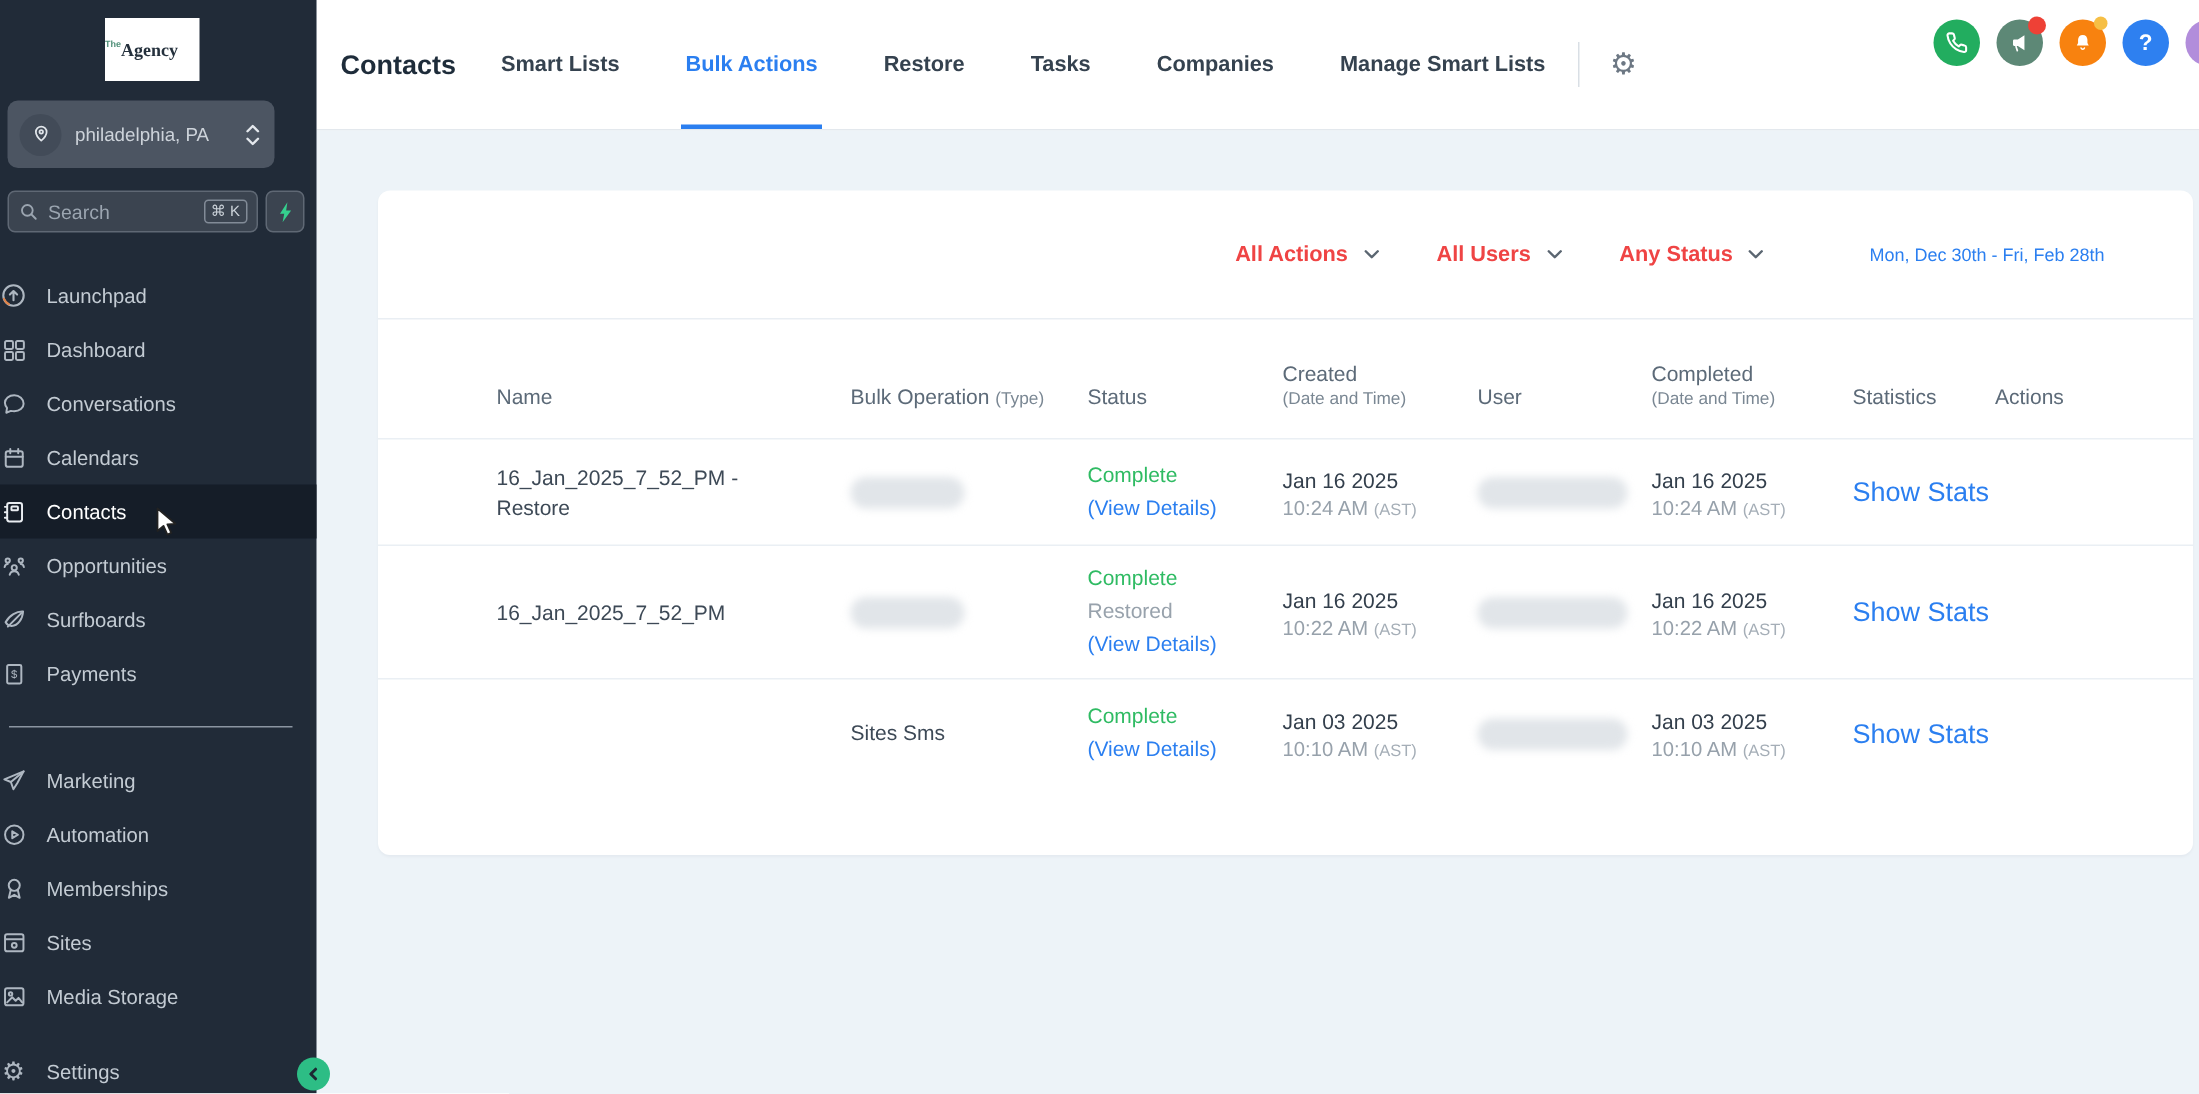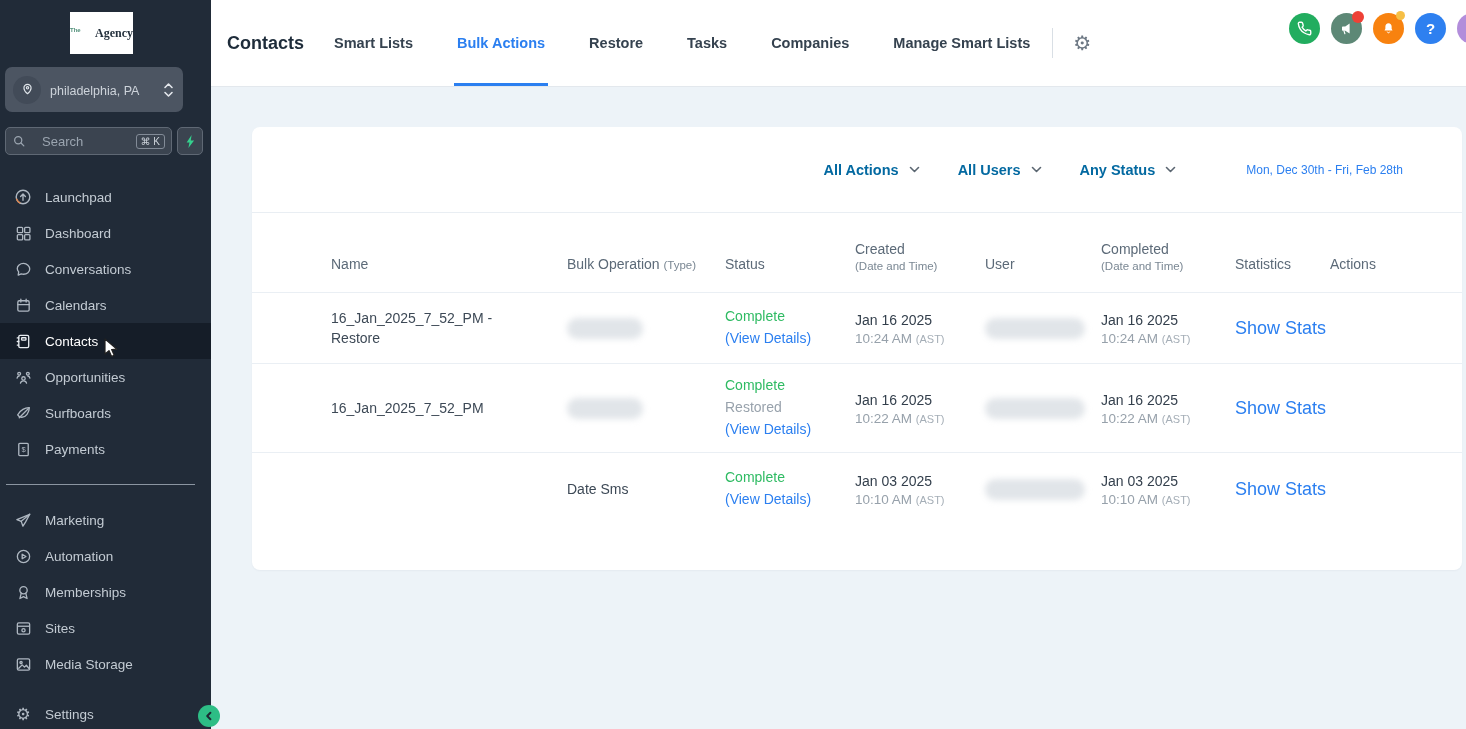--- a/index.html
+++ b/index.html
@@ -1,38 +1,38 @@
 <!DOCTYPE html>
 <html><head>
 <meta charset="utf-8">
 <style>
   * { margin:0; padding:0; box-sizing:border-box; }
   body { font-family:"Liberation Sans", sans-serif; }
   .screen { position:relative; width:1466px; height:729px; background:#edf3f8; overflow:hidden; }
 
   
   .sidebar { position:absolute; left:0; top:0; width:211px; height:729px; background:#212b38; z-index:3; }
-  .logo-box { position:absolute; left:70px; top:12px; width:63px; height:42px; background:#fff; display:flex; align-items:center; justify-content:space-between; }
+  .logo-box { position:absolute; left:70px; top:12px; width:63px; height:42px; background:#fff; display:flex; align-items:center; justify-content:flex-start; }
   .logo-the { color:#4f8f78; font-size:6px; font-weight:bold; align-self:center; margin-top:-6px; }
   .logo-name { font-family:"Liberation Serif", serif; font-weight:bold; font-size:12px; color:#25313d; }
 
   .loc-pill { position:absolute; left:5px; top:67px; width:178px; height:45px; background:#4c5562; border-radius:7px; display:flex; align-items:center; padding:0 9px 0 8px; cursor:pointer; }
   .loc-icon-wrap { width:28px; height:28px; border-radius:50%; background:#424b58; display:flex; align-items:center; justify-content:center; flex:none; }
   .loc-text { margin-left:9px; flex:1; min-width:0; }
   .loc-blob { width:86px; height:11px; border-radius:5px; background:#7b8591; filter:blur(2.5px); margin-bottom:4px; }
   .loc-city { color:#cdd3da; font-size:12.5px; }
   .loc-chevrons { color:#e3e7ec; flex:none; display:flex; }
 
   .search-box { position:absolute; left:5px; top:127px; width:167px; height:28px; background:#3b4450; border:1px solid #5f6874; border-radius:5px; display:flex; align-items:center; padding:0 6px; cursor:text; }
-  .search-placeholder { color:#9ba5b0; font-size:13px; margin-left:16px; flex:1; }
+  .search-placeholder { color:#9ba5b0; font-size:13px; margin-left:6px; flex:1; }
   .kbd { border:1px solid #828b97; border-radius:3px; color:#ccd3da; font-size:10px; padding:1px 4px; white-space:nowrap; }
   .bolt-btn { position:absolute; left:177px; top:127px; width:26px; height:28px; background:#3b4450; border:1px solid #5f6874; border-radius:5px; display:flex; align-items:center; justify-content:center; cursor:pointer; }
 
   .nav { position:absolute; left:0; top:179px; width:211px; }
-  .nav-item { height:36px; display:flex; align-items:center; padding-left:14px; gap:13px; color:#c3cbd3; font-size:13.5px; cursor:pointer; }
+  .nav-item { height:36px; display:flex; align-items:center; gap:13px; color:#c3cbd3; font-size:13.5px; cursor:pointer; }
   .nav-item .icn { width:18px; height:18px; color:#aeb7c1; flex:none; display:flex; align-items:center; justify-content:center; }
   .nav-item.active { background:#151d28; color:#fff; }
   .nav-item.active .icn { color:#e9edf1; }
   .nav-divider { margin:17px 16px 17px 6px; border-top:1px solid #8b95a1; }
   .settings-item { position:absolute; left:0; top:696px; width:211px; }
   .gear-glyph { font-size:17px; line-height:1; }
   .collapse-btn { position:absolute; left:198px; top:705px; width:22px; height:22px; border-radius:50%; background:#2dbd85; display:flex; align-items:center; justify-content:center; z-index:6; cursor:pointer; }
 
   
   .topbar { position:absolute; left:211px; top:0; width:1255px; height:87px; background:#fff; border-bottom:1px solid #e3e8ed; display:flex; align-items:center; }
@@ -50,21 +50,21 @@
   .tb-bell { background:#f8820f; }
   .tb-help { background:#2e80f0; font-size:15px; font-weight:bold; }
   .tb-avatar { background:#b28ddb; font-size:14px; font-weight:bold; }
   .dot-red { position:absolute; right:-2px; top:-2px; width:12px; height:12px; border-radius:50%; background:#ee4136; }
   .dot-amber { position:absolute; right:-1px; top:-2px; width:9px; height:9px; border-radius:50%; background:#f6bf45; }
 
   
   .content { position:absolute; left:211px; top:87px; width:1255px; height:642px; background:#edf3f8; }
   .card { position:absolute; left:41px; top:40px; width:1210px; height:443px; background:#fff; border-radius:8px; box-shadow:0 1px 2px rgba(16,24,40,.04); }
   .filter-row { height:85px; display:flex; align-items:center; justify-content:flex-end; padding-right:59px; gap:38px; }
-  .filter-item { display:flex; align-items:center; gap:10px; font-size:14.5px; font-weight:600; color:#0369a1; cursor:pointer; }
+  .filter-item { display:flex; align-items:center; gap:10px; font-size:14.5px; font-weight:600; color:#ef4444; cursor:pointer; }
   .filter-item .chev { color:#5b6671; display:flex; }
   .date-range { font-size:12px; font-weight:400; color:#2b7ff0; cursor:pointer;padding-left:32px; }
   .card-sep { height:1px; background:#e9eef3; }
 
   .tgrid { display:grid; grid-template-columns:236px 158px 130px 130px 116px 134px 95px 1fr; padding-left:79px; padding-right:10px; }
   .thead { align-items:end; height:79px; padding-bottom:20px; color:#5c6a78; font-size:14px; }
   .th-sub { font-size:11.5px; color:#7a8793; margin-top:3px; }
   .th-inline-sub { font-size:11.5px; color:#7a8793; }
   .trow { align-items:center; border-top:1px solid #eaeff4; }
   .r1 { min-height:71px; } .r2 { min-height:89px; } .r3 { min-height:73px; }
@@ -436,21 +436,21 @@
           <div class="date-sub"><span>10:22 AM</span> <span class="tz">(AST)</span></div>
         </div>
         <div><span class="show-stats">Show Stats</span></div>
         <div></div>
       </div>
 
       <div class="tgrid trow r3">
         <div class="cell-name"></div>
         <div>
           
-          <span class="cell-op-text">Date Sms</span>
+          <span class="cell-op-text">Sites Sms</span>
         </div>
         <div>
           <div class="status-complete">Complete</div>
           <div class="status-note"></div>
           <div class="status-details">(View Details)</div>
         </div>
         <div>
           <div class="date-main">Jan 03 2025</div>
           <div class="date-sub"><span>10:10 AM</span> <span class="tz">(AST)</span></div>
         </div>

